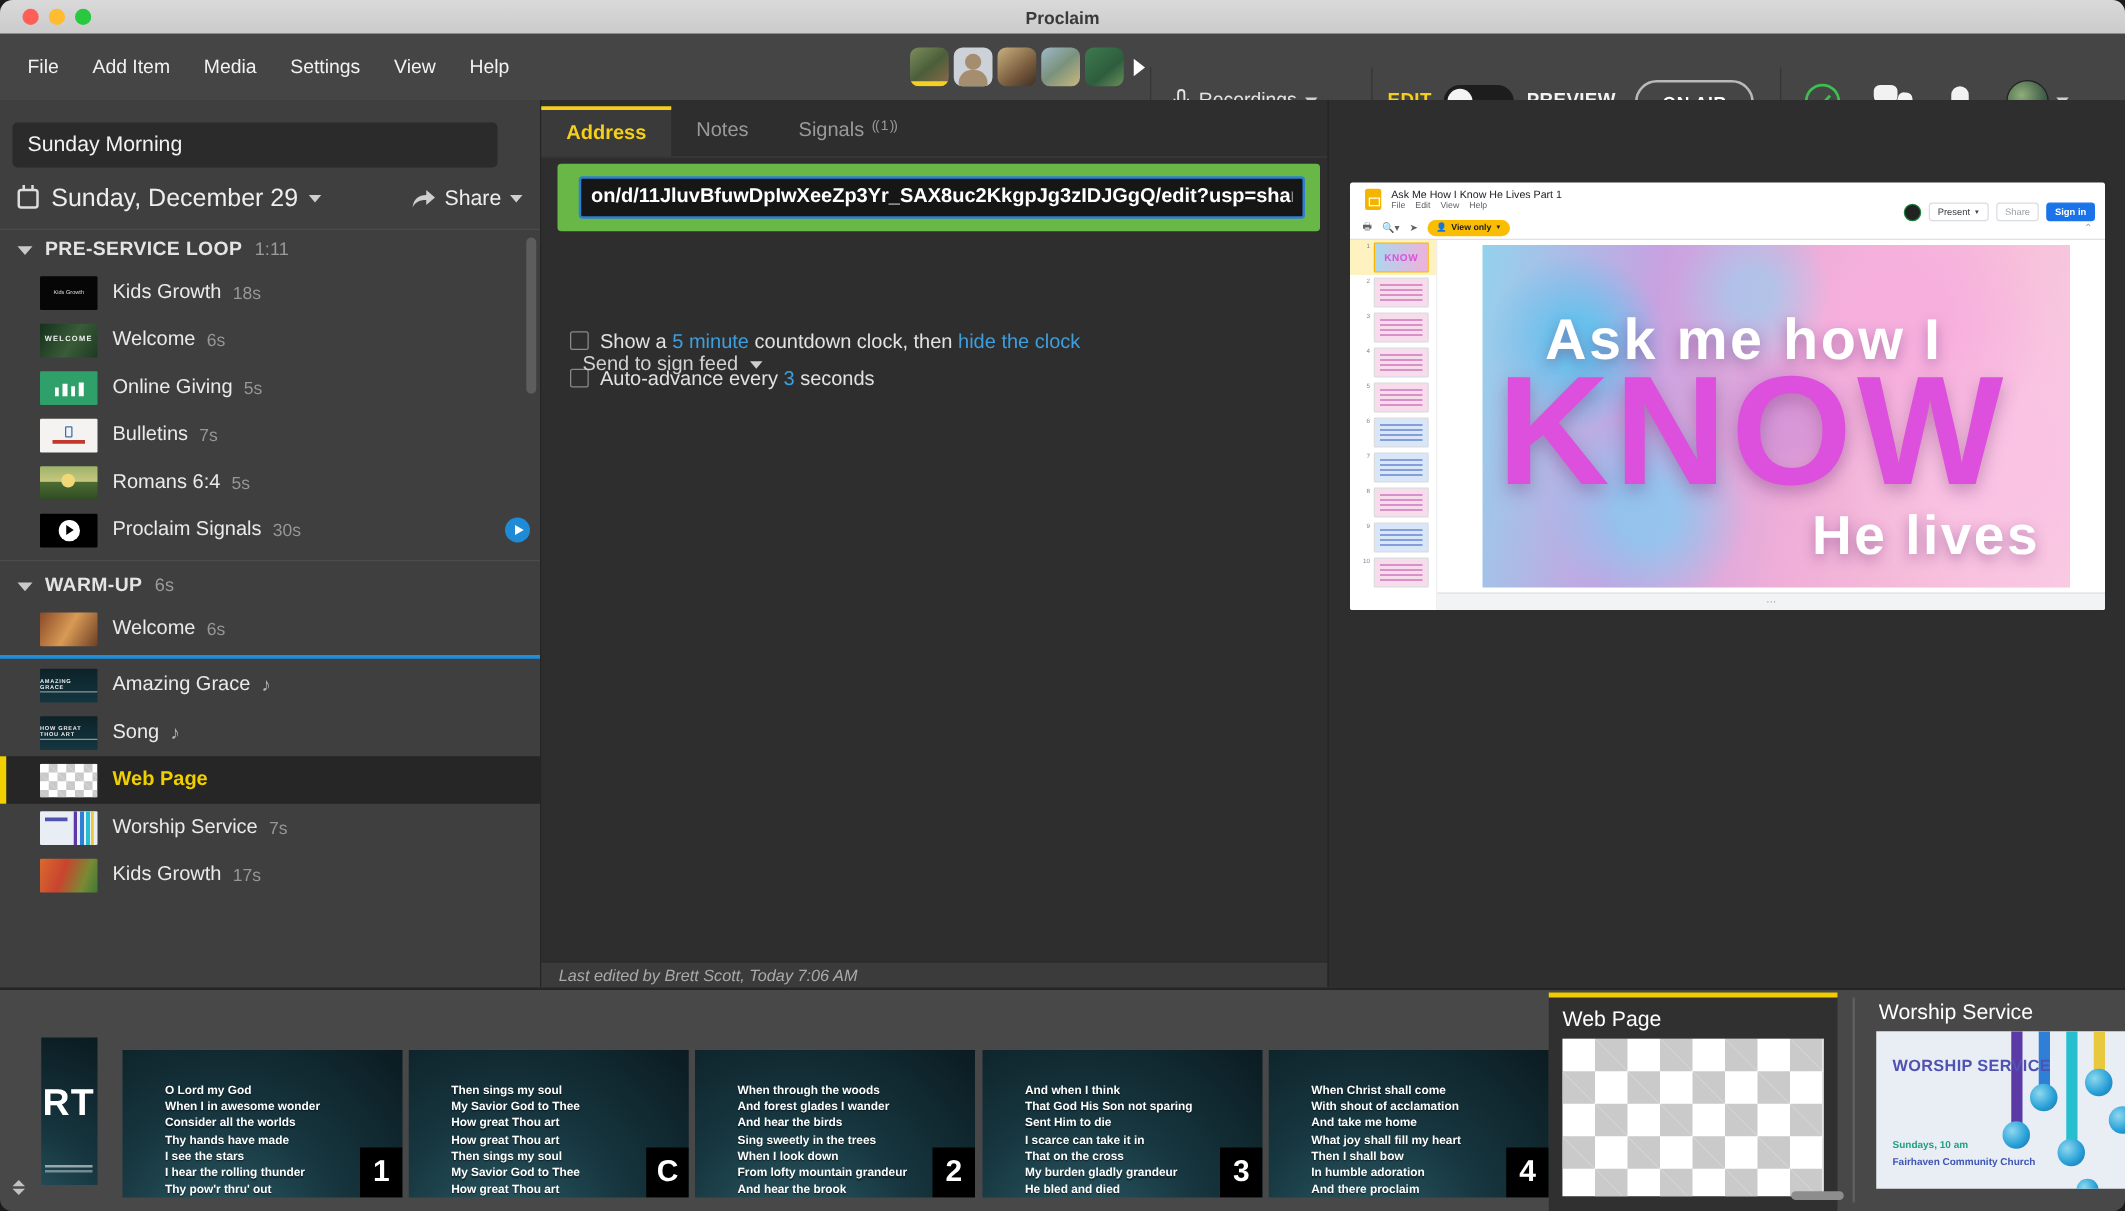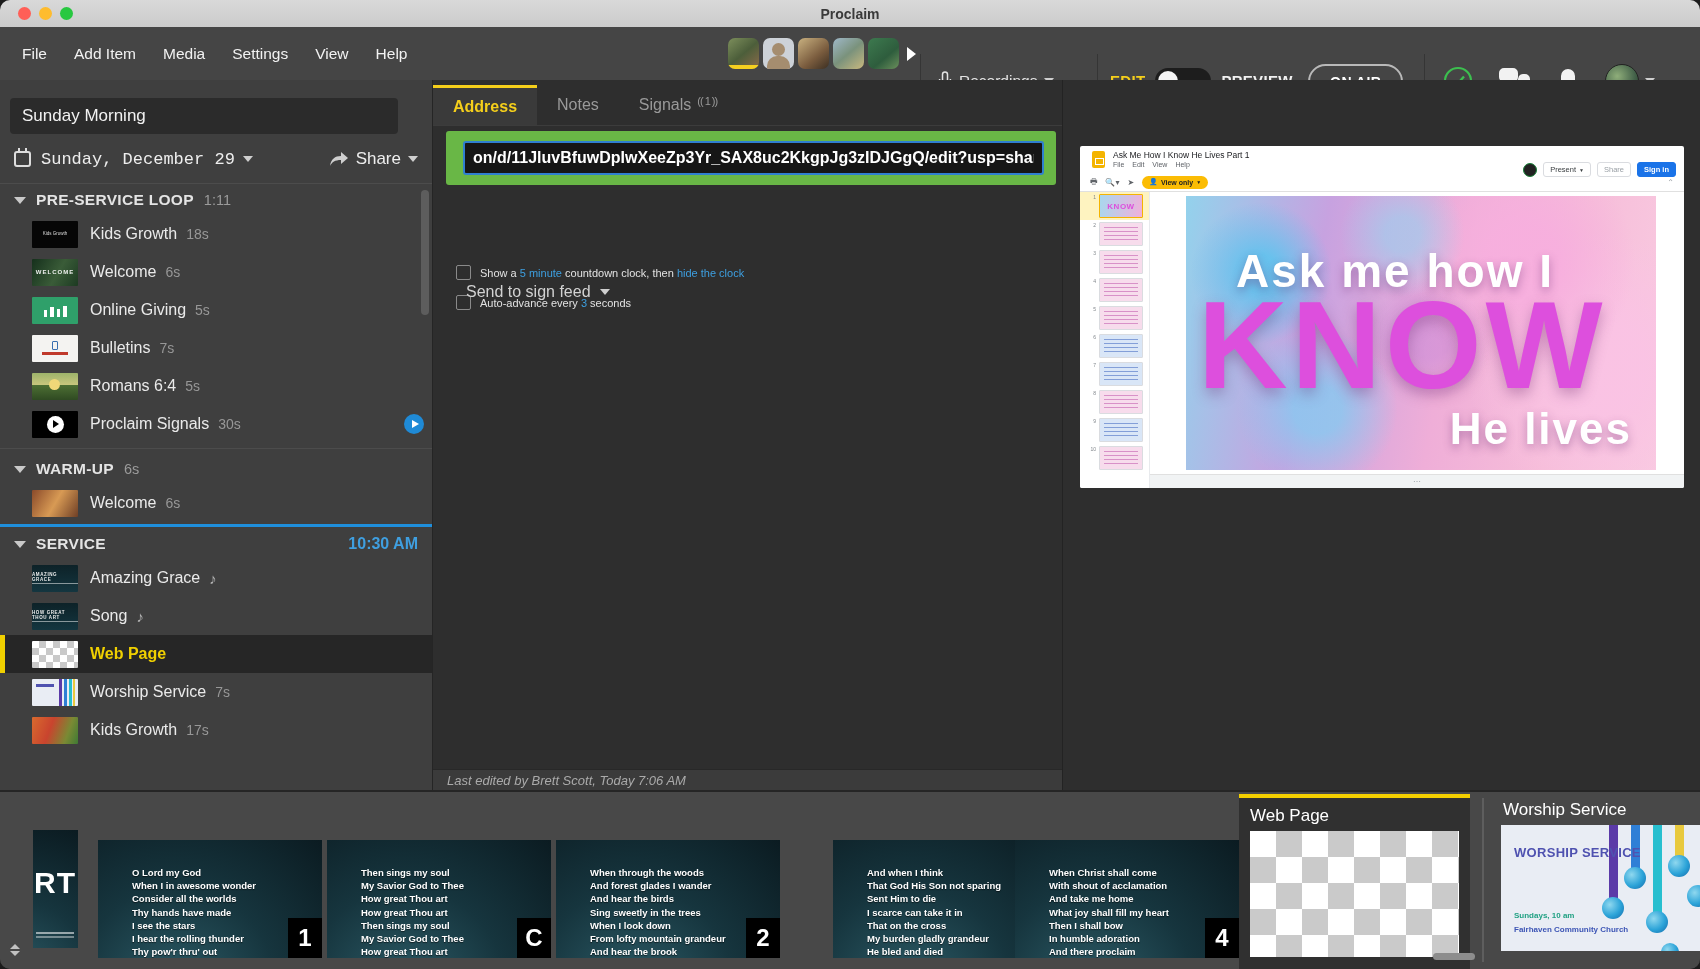--- a/index.html
+++ b/index.html
@@ -45,21 +45,21 @@
   .user-wrap { display:flex; align-items:center; gap:6px; }
 
   
   .sidebar { position:absolute; left:0; top:80px; width:432px; height:710px; background:#3f3f3f; overflow:hidden; }
   .svc-name { position:absolute; left:10px; top:18px; width:388px; height:36px; background:#2b2b2b; border:none; border-radius:4px;
     color:#f2f2f2; font-size:17px; padding:0 12px; font-family:"Liberation Sans",sans-serif; }
   .date-row { position:absolute; left:0; top:58px; width:432px; height:42px; display:flex; align-items:center; padding:0 14px; color:#eee; }
   .cal-icon { width:17px; height:16px; border:2px solid #ddd; border-radius:3px; position:relative; margin-right:10px; }
   .cal-icon::before { content:""; position:absolute; left:2px; top:-5px; width:2px; height:4px; background:#ddd; }
   .cal-icon::after  { content:""; position:absolute; right:2px; top:-5px; width:2px; height:4px; background:#ddd; }
-  .date-text { font-size:17px; margin-right:8px;font-family:Liberation Mono, monospace; }
+  .date-text { font-size:20px; margin-right:8px; }
   .share-wrap { margin-left:auto; display:flex; align-items:center; gap:7px; }
   .share-text { font-size:17px; }
   .side-div { position:absolute; left:0; top:103px; width:432px; height:1px; background:#4c4c4c; }
   .list { position:absolute; left:0; top:105px; width:432px; height:605px; }
   .sec-divider { height:1px; background:#4c4c4c; margin:5px 0; }
   .blue-line { height:3px; background:#1f8fdc; margin:2px 0; }
   .sec-header { height:30px; display:flex; align-items:center; padding:0 14px; gap:10px; }
   .sec-header .tri { width:0; height:0; border-left:6px solid transparent; border-right:6px solid transparent; border-top:7px solid #c9c9c9; }
   .sec-name { color:#e4e4e4; font-weight:bold; font-size:15.5px; letter-spacing:.3px; }
   .sec-meta { color:#9b9b9b; font-size:14.5px; }
@@ -107,21 +107,21 @@
 
   
   .content { position:absolute; left:432px; top:80px; width:630px; height:710px; background:#2e2e2e; border-left:1px solid #252525; }
   .tabbar { position:absolute; left:0; top:5px; width:630px; height:41px; border-bottom:1px solid #3c3c3c; display:flex; align-items:stretch; }
   .tab { padding:0 20px; display:flex; align-items:center; font-size:16px; color:#9a9a9a; position:relative; }
   .tab.active { background:#3a3a3a; color:#f5cf1b; font-weight:bold; border-top:3px solid #f5cf1b; }
   .tab-badge { font-size:11px; margin-left:6px; position:relative; top:-4px; letter-spacing:-1px; }
   .green-box { position:absolute; left:13px; top:51px; width:610px; height:54px; background:#69b746; border-radius:3px; }
   .url-input { position:absolute; left:30px; top:61px; width:581px; height:34px; background:#161616; border:2px solid #2f7fd0; border-radius:3px;
     color:#fff; font-size:16px; font-weight:bold; padding:0 8px; font-family:"Liberation Sans",sans-serif; }
-  .cb-row { position:absolute; left:23px; display:flex; align-items:center; gap:9px; font-size:11px; color:#e2e2e2; }
+  .cb-row { position:absolute; left:23px; display:flex; gap:9px; font-size:16px; color:#e2e2e2; }
   .checkbox { width:15px; height:15px; border:1.5px solid #8a8a8a; border-radius:2px; background:transparent; flex:none; }
   .blue-link { color:#3d9fe0; }
   .sign-feed { position:absolute; left:33px; top:203px; display:flex; align-items:center; gap:9px; color:#d2d2d2; font-size:16px; }
   .status-bar { position:absolute; left:0; top:689px; width:630px; height:21px; background:#3b3b3b; border-top:1px solid #282828;
     display:flex; align-items:center; padding:0 14px; }
   .status-text { font-style:italic; color:#aaa; font-size:13px; }
 
   
   .preview { position:absolute; left:1062px; top:80px; width:638px; height:710px; background:#2e2e2e; border-left:1px solid #232323; }
   .gwin { position:absolute; left:17px; top:66px; width:604px; height:342px; background:#fff; border-radius:2px; overflow:hidden; font-family:"Liberation Sans",sans-serif; }
@@ -344,25 +344,20 @@
           <span class="tri"></span>
           <span class="sec-name">WARM-UP</span>
           <span class="sec-meta">6s</span>
         </div>
         <div class="row">
           <div class="thumb t-welcome-sunset"></div>
           <span class="row-title">Welcome</span>
           <span class="row-dur">6s</span>
         </div>
         <div class="blue-line"></div>
-        <div class="sec-header">
-          <span class="tri"></span>
-          <span class="sec-name">SERVICE</span>
-          <span class="sec-meta time">10:30 AM</span>
-        </div>
         <div class="row">
           <div class="thumb t-amazing-grace">
             <span class="tl">AMAZING GRACE</span>
           </div>
           <span class="row-title">Amazing Grace</span>
           <span class="note-glyph">♪</span>
         </div>
         <div class="row">
           <div class="thumb t-song-dark">
             <span class="tl">HOW GREAT THOU ART</span>
@@ -550,21 +545,21 @@
             <div>When through the woods</div>
             <div>And forest glades I wander</div>
             <div>And hear the birds</div>
             <div>Sing sweetly in the trees</div>
             <div>When I look down</div>
             <div>From lofty mountain grandeur</div>
             <div>And hear the brook</div>
           </div>
           <div class="fs-badge">2</div>
         </div>
-        <div class="fs-slide" style="left: 786px; margin-left: 47px;">
+        <div class="fs-slide" style="left: 786px;">
           <div class="fs-lyrics">
             <div>And when I think</div>
             <div>That God His Son not sparing</div>
             <div>Sent Him to die</div>
             <div>I scarce can take it in</div>
             <div>That on the cross</div>
             <div>My burden gladly grandeur</div>
             <div>He bled and died</div>
           </div>
           <div class="fs-badge">3</div>

